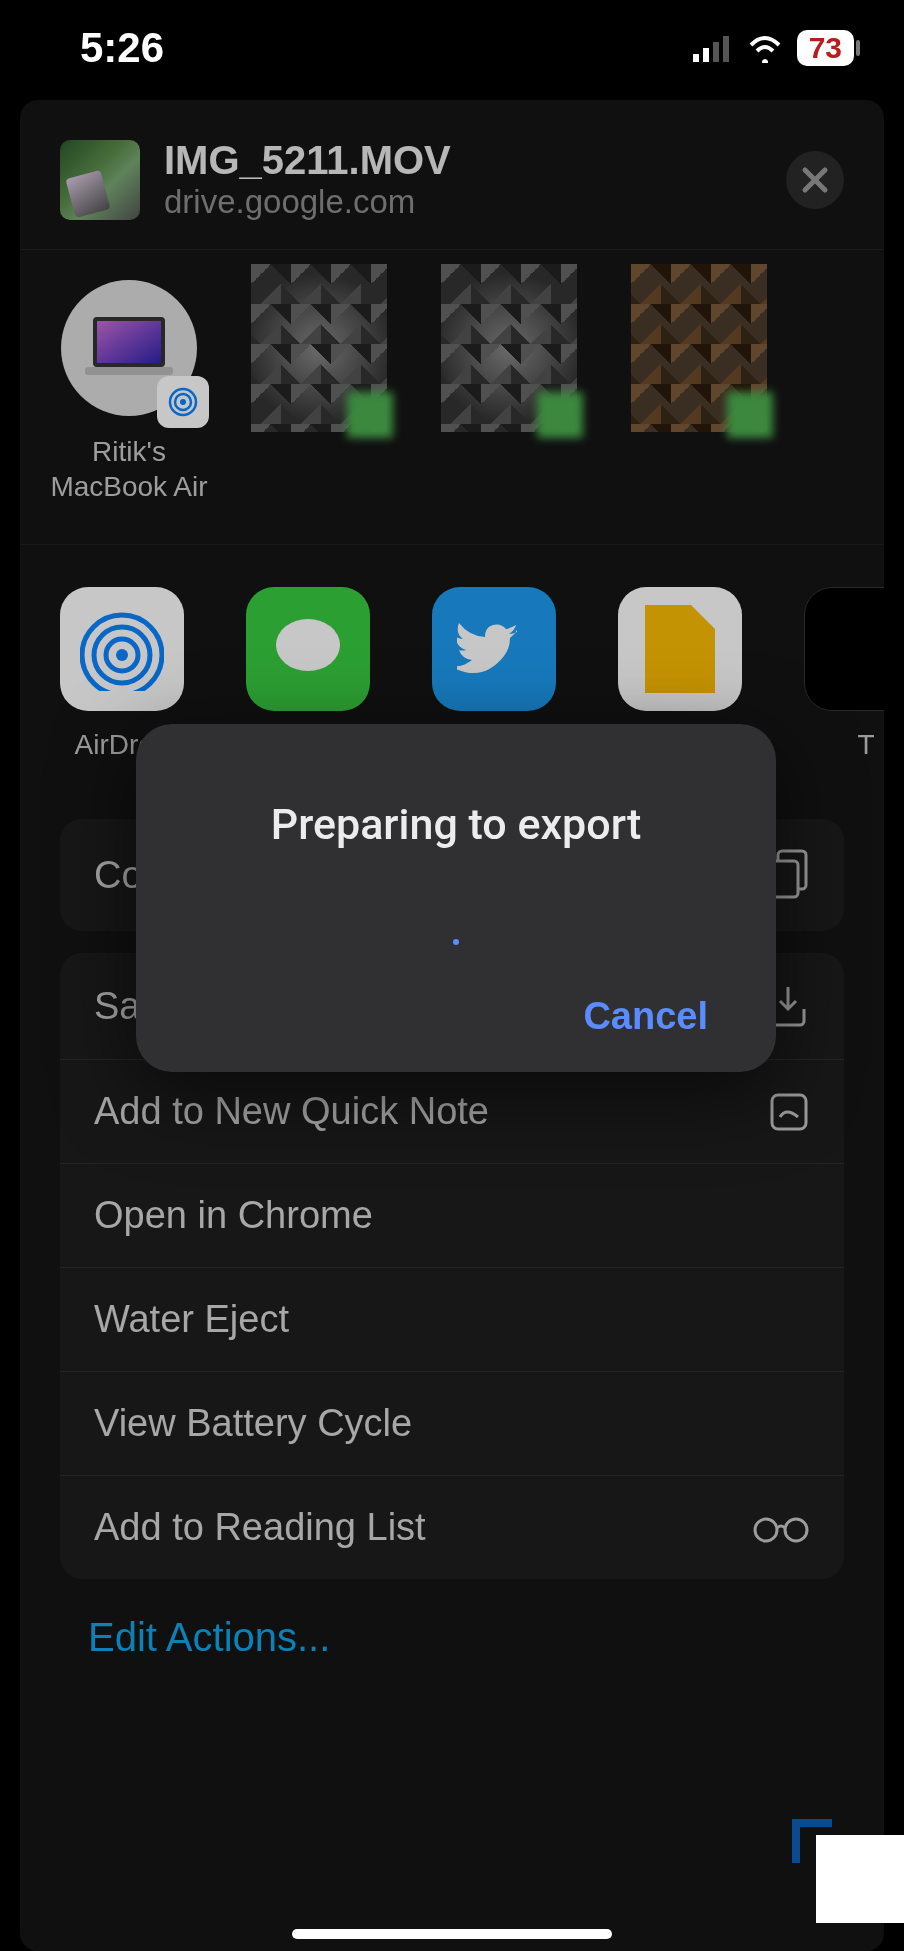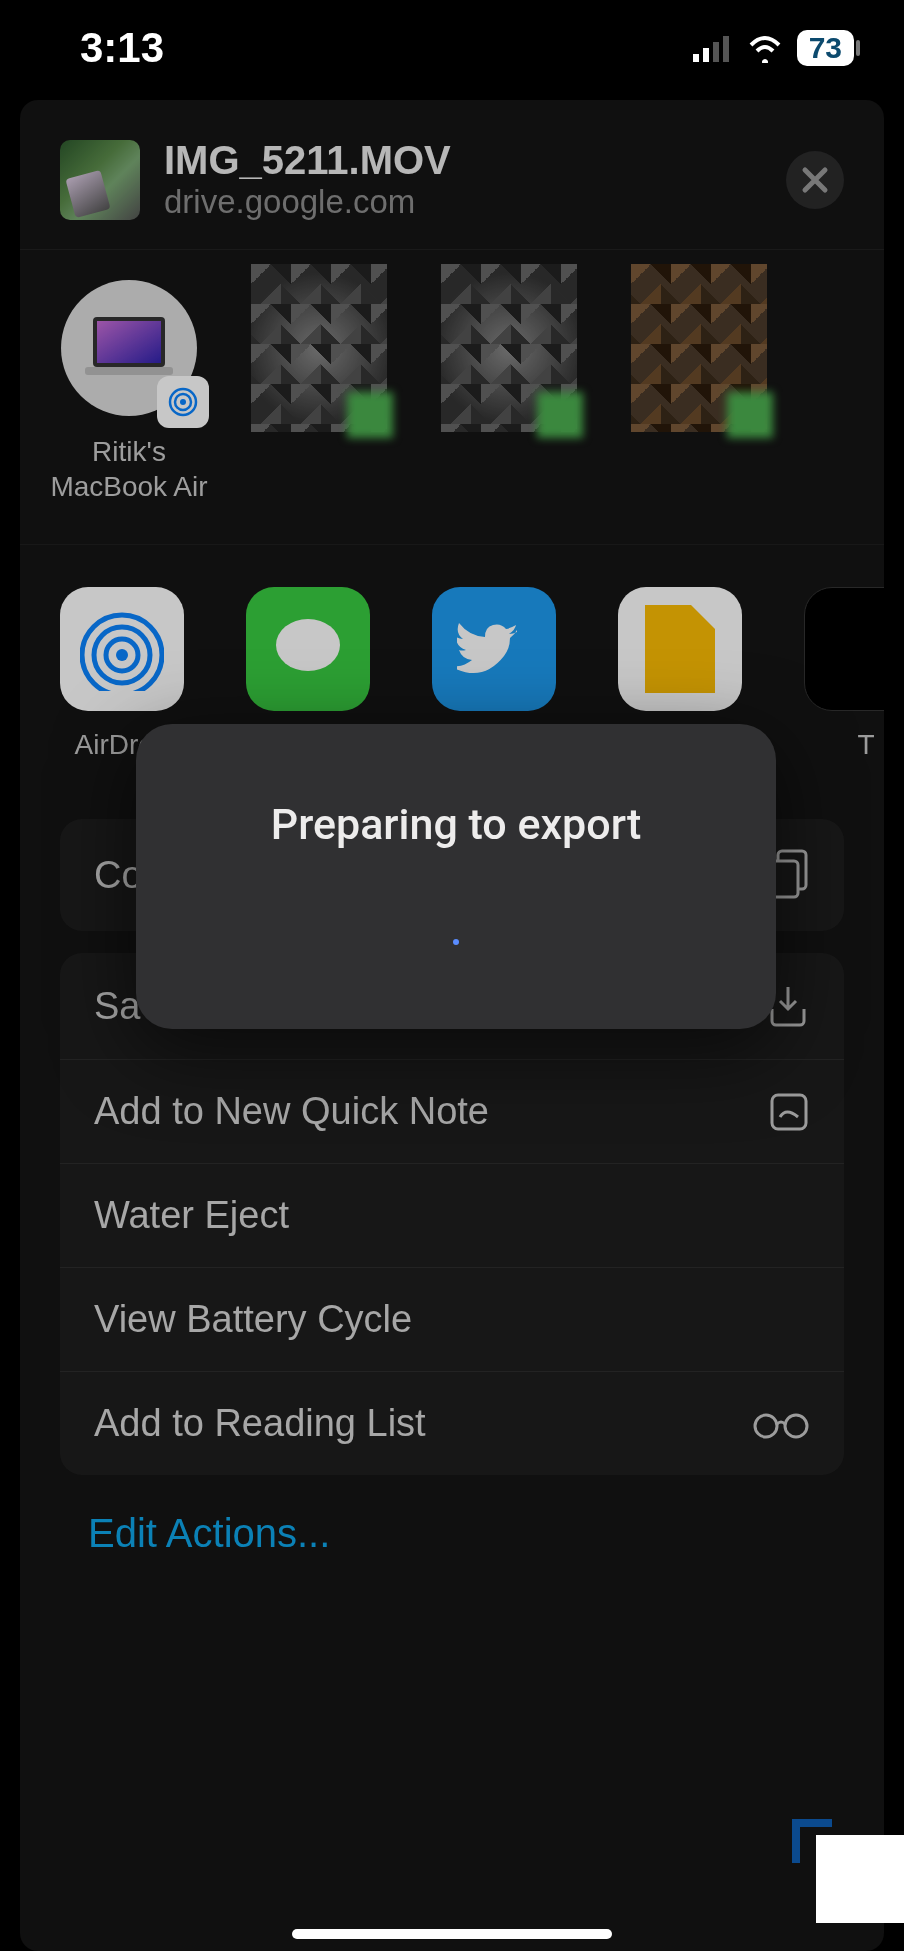--- a/index.html
+++ b/index.html
@@ -27,21 +27,21 @@
   }
   .statusbar .right {
     display: flex;
     align-items: center;
     gap: 12px;
   }
   .battery {
     display: flex;
     align-items: center;
     background: #fff;
-    color: #0c4a6e;
+    color: #b91c1c;
     border-radius: 10px;
     padding: 2px 6px;
     font-weight: 700;
     font-size: 30px;
     height: 36px;
     position: relative;
   }
   .battery .fill {
     position: absolute;
     right: -6px;
@@ -333,21 +333,21 @@
     border-left: 8px solid #0b4a8e;
     z-index: 14;
   }
 
   svg { display: block; }
 </style>
 </head>
 <body>
 
 <div class="statusbar">
-  <div class="time">3:13</div>
+  <div class="time">5:26</div>
   <div class="right">
     <span>
       <svg width="40" height="28" viewBox="0 0 40 28">
         <rect x="0" y="20" width="6" height="8" fill="#fff"></rect>
         <rect x="10" y="14" width="6" height="14" fill="#fff"></rect>
         <rect x="20" y="8" width="6" height="20" fill="#555"></rect>
         <rect x="30" y="2" width="6" height="26" fill="#555"></rect>
       </svg>
     </span>
     <span>
@@ -491,20 +491,23 @@
       <div class="action-row">
         <span>Add to New Quick Note</span>
         <span>
           <svg width="42" height="42" viewBox="0 0 42 42" stroke="#c8c8c8" stroke-width="3" fill="none">
             <rect x="4" y="4" width="34" height="34" rx="6"></rect>
             <path d="M12 26 q6 -10 18 0"></path>
           </svg>
         </span>
       </div>
       <div class="action-row">
+        <span>Open in Chrome</span>
+      </div>
+      <div class="action-row">
         <span>Water Eject</span>
       </div>
       <div class="action-row">
         <span>View Battery Cycle</span>
       </div>
       <div class="action-row">
         <span>Add to Reading List</span>
         <span>
           <svg width="58" height="32" viewBox="0 0 58 32" stroke="#c8c8c8" stroke-width="3" fill="none">
             <circle cx="14" cy="18" r="11"></circle>
@@ -518,18 +521,21 @@
 
   <div class="edit-actions">
     <span>Edit Actions...</span>
   </div>
 
 </div>
 
 <div class="dialog">
   <div class="dialog-title">Preparing to export</div>
   <div class="spinner"></div>
+  <div class="dialog-actions">
+    <div class="dialog-cancel">Cancel</div>
+  </div>
 </div>
 
 <div class="home-ind"></div>
 
 <div class="corner-edge"></div>
 <div class="corner-patch"></div>
 
 </body></html>

